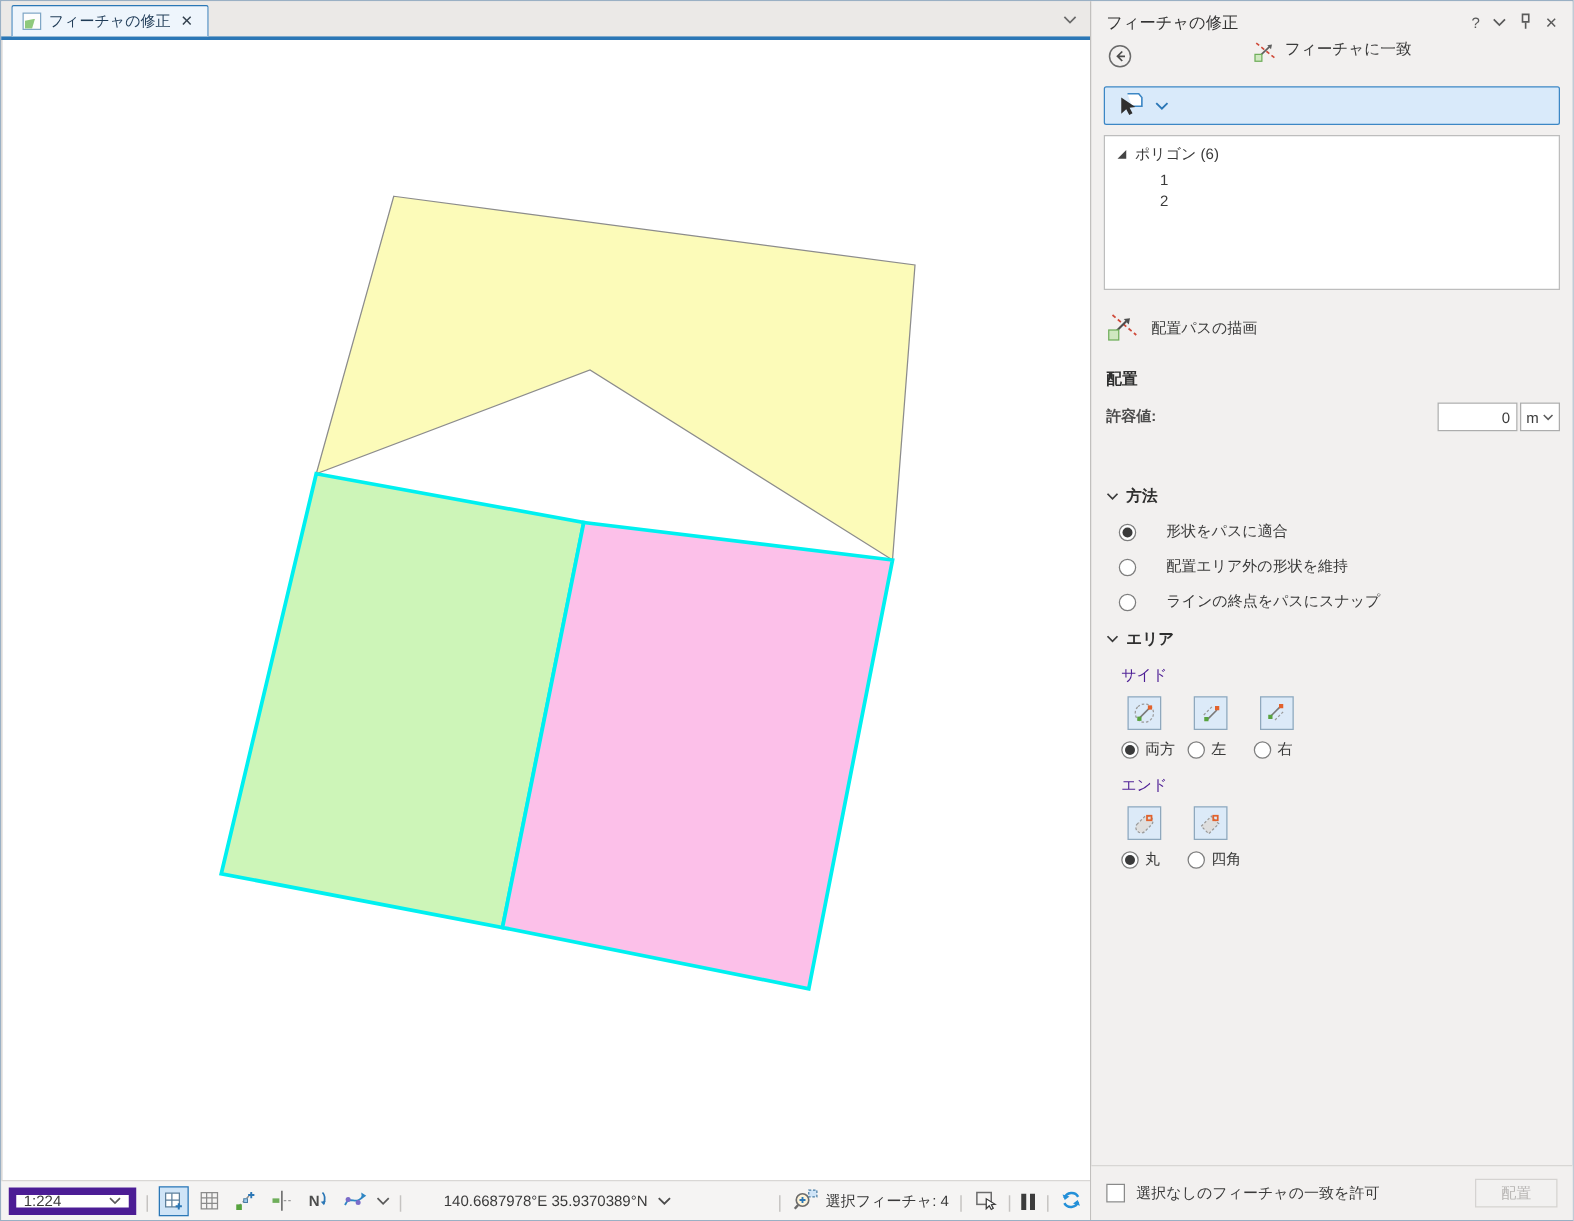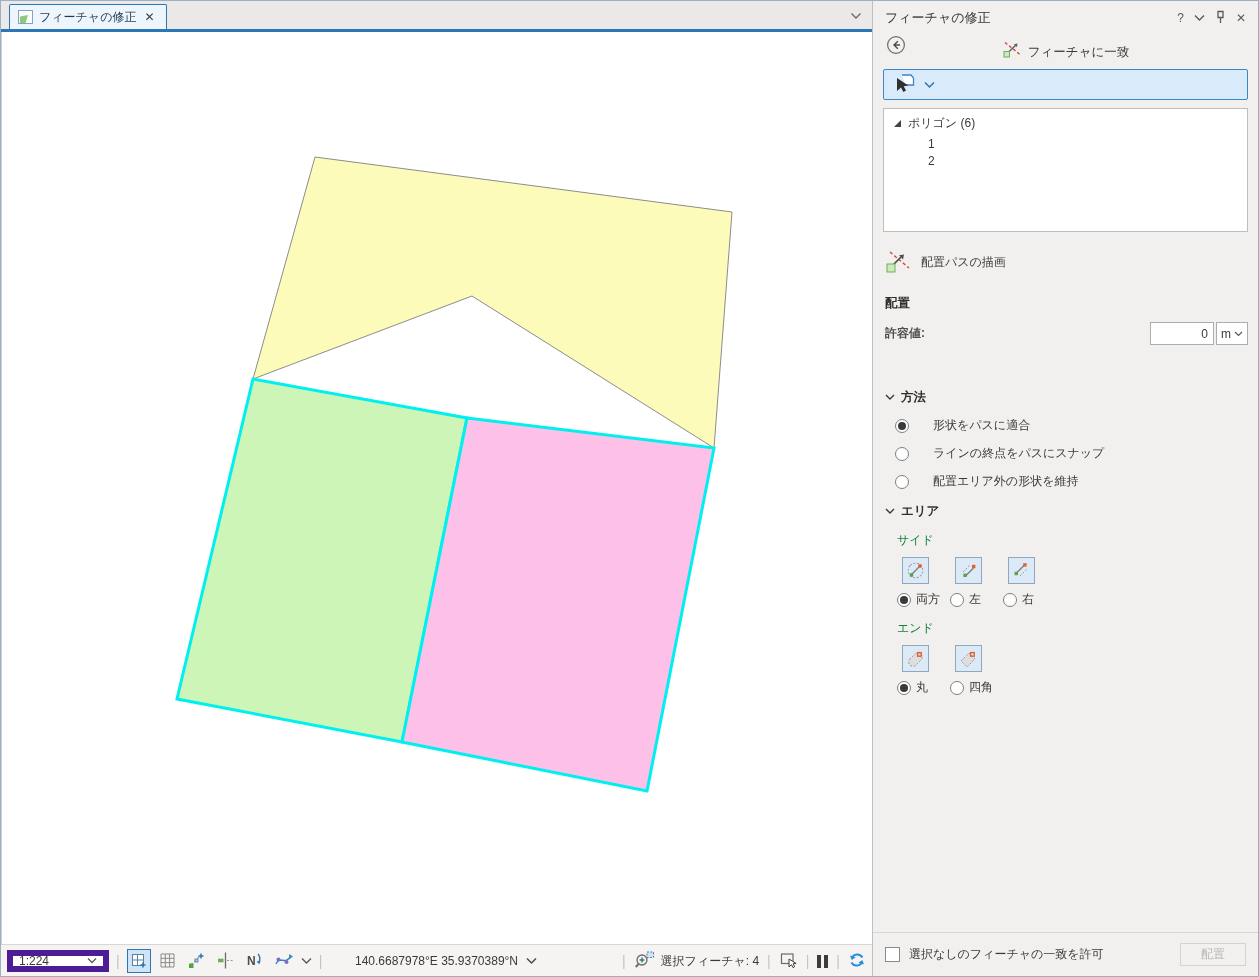--- a/index.html
+++ b/index.html
@@ -44,21 +44,21 @@
   .sb-right { position:absolute; right:6px; top:0; height:32px; display:flex; align-items:center; gap:6px; }
   .pausebar { display:flex; gap:3px; }
   .pausebar i { display:block; width:4px; height:13px; background:#3c3c3c; }
 
   
   .panel { position:relative; width:388px; height:100%; background:#f2f0ef; border-left:1px solid #c2c0be; }
   .panel-inner { padding:0 10px; }
   .panel-header { display:flex; align-items:center; padding:8px 2px 0 2px; }
   .panel-title { font-size:13px; color:#333; flex:1; }
   .ph-icons { display:flex; align-items:center; gap:10px; color:#5a5a5a; font-size:12px; }
-  .toolrow { position:relative; height:30px; margin-top:4px; display:flex; align-items:flex-end; justify-content:center; gap:6px; }
+  .toolrow { position:relative; height:30px; margin-top:4px; display:flex; align-items:flex-start; justify-content:center; gap:6px; }
   .backbtn { position:absolute; left:2px; top:3px; width:22px; height:22px; display:flex; align-items:center; justify-content:center; }
   .tool-title { font-size:12.5px; color:#3a3a3a; }
 
   .combo {
     margin-top:8px; height:31px; background:#d9eafa; border:1px solid #3c87c5; border-radius:2px;
     display:flex; align-items:center; padding:0 8px; gap:8px;
   }
   .combo-label { flex:1; color:#33414e; }
   .listbox { margin-top:8px; height:124px; background:#fff; border:1px solid #bdbdbd; overflow:hidden; }
   .tree-root { display:flex; align-items:center; gap:7px; padding:6px 0 2px 10px; }
@@ -74,21 +74,21 @@
     font-family:inherit; font-size:12px; color:#3a3a3a; }
   .unitbox { width:32px; height:23px; margin-left:2px; border:1px solid #adadad; background:#fff;
     display:flex; align-items:center; justify-content:center; gap:3px; }
 
   .collap { display:flex; align-items:center; gap:6px; padding-left:2px; }
   .m-method { margin-top:44px; }
   .m-area { margin-top:13px; }
   .radiorow { display:flex; align-items:center; gap:24px; margin-top:11px; padding-left:12px; }
   .radio { width:14px; height:14px; border:1px solid #7e7e7e; border-radius:50%; background:#fff; position:relative; flex:none; }
   .radio.checked::after { content:""; position:absolute; left:2px; top:2px; right:2px; bottom:2px; border-radius:50%; background:#3a3a3a; }
-  .sublabel { margin-top:12px; padding-left:14px; color:#15803d; }
+  .sublabel { margin-top:12px; padding-left:14px; color:#4c1d95; }
   .optcols { display:flex; margin-top:8px; padding-left:14px; }
   .optcol { width:53px; display:flex; flex-direction:column; align-items:flex-start; }
   .iconbtn { width:27px; height:27px; margin-left:5px; background:#dceaf8; border:1px solid #8fa8bd;
     display:flex; align-items:center; justify-content:center; }
   .optradio { margin-top:7px; display:flex; align-items:center; gap:5px; }
 
   .panel-footer { position:absolute; left:0; right:0; bottom:0; height:44px; border-top:1px solid #d8d6d4;
     display:flex; align-items:center; padding:0 12px; gap:9px; background:#f2f0ef; }
   .checkbox { width:15px; height:15px; border:1px solid #8a8a8a; background:#fff; flex:none; }
   .applybtn { margin-left:auto; width:66px; height:23px; border:1px solid #d5d3d1; background:#f2f1f0;
@@ -316,25 +316,25 @@
           </svg>
         <span class="section-h">方法</span>
       </div>
 
       <div class="radiorow">
         <span class="radio checked"></span>
         <span>形状をパスに適合</span>
       </div>
       <div class="radiorow">
         <span class="radio"></span>
-        <span>ラインの終点をパスにスナップ</span>
+        <span>配置エリア外の形状を維持</span>
       </div>
       <div class="radiorow">
         <span class="radio"></span>
-        <span>配置エリア外の形状を維持</span>
+        <span>ラインの終点をパスにスナップ</span>
       </div>
 
       <div class="collap m-area">
         <svg width="10" height="7" viewBox="0 0 10 7">
             <path d="M1 1 L5 5 L9 1" fill="none" stroke="#3a3a3a" stroke-width="1.4"></path>
           </svg>
         <span class="section-h">エリア</span>
       </div>
 
       <div class="sublabel">サイド</div>

